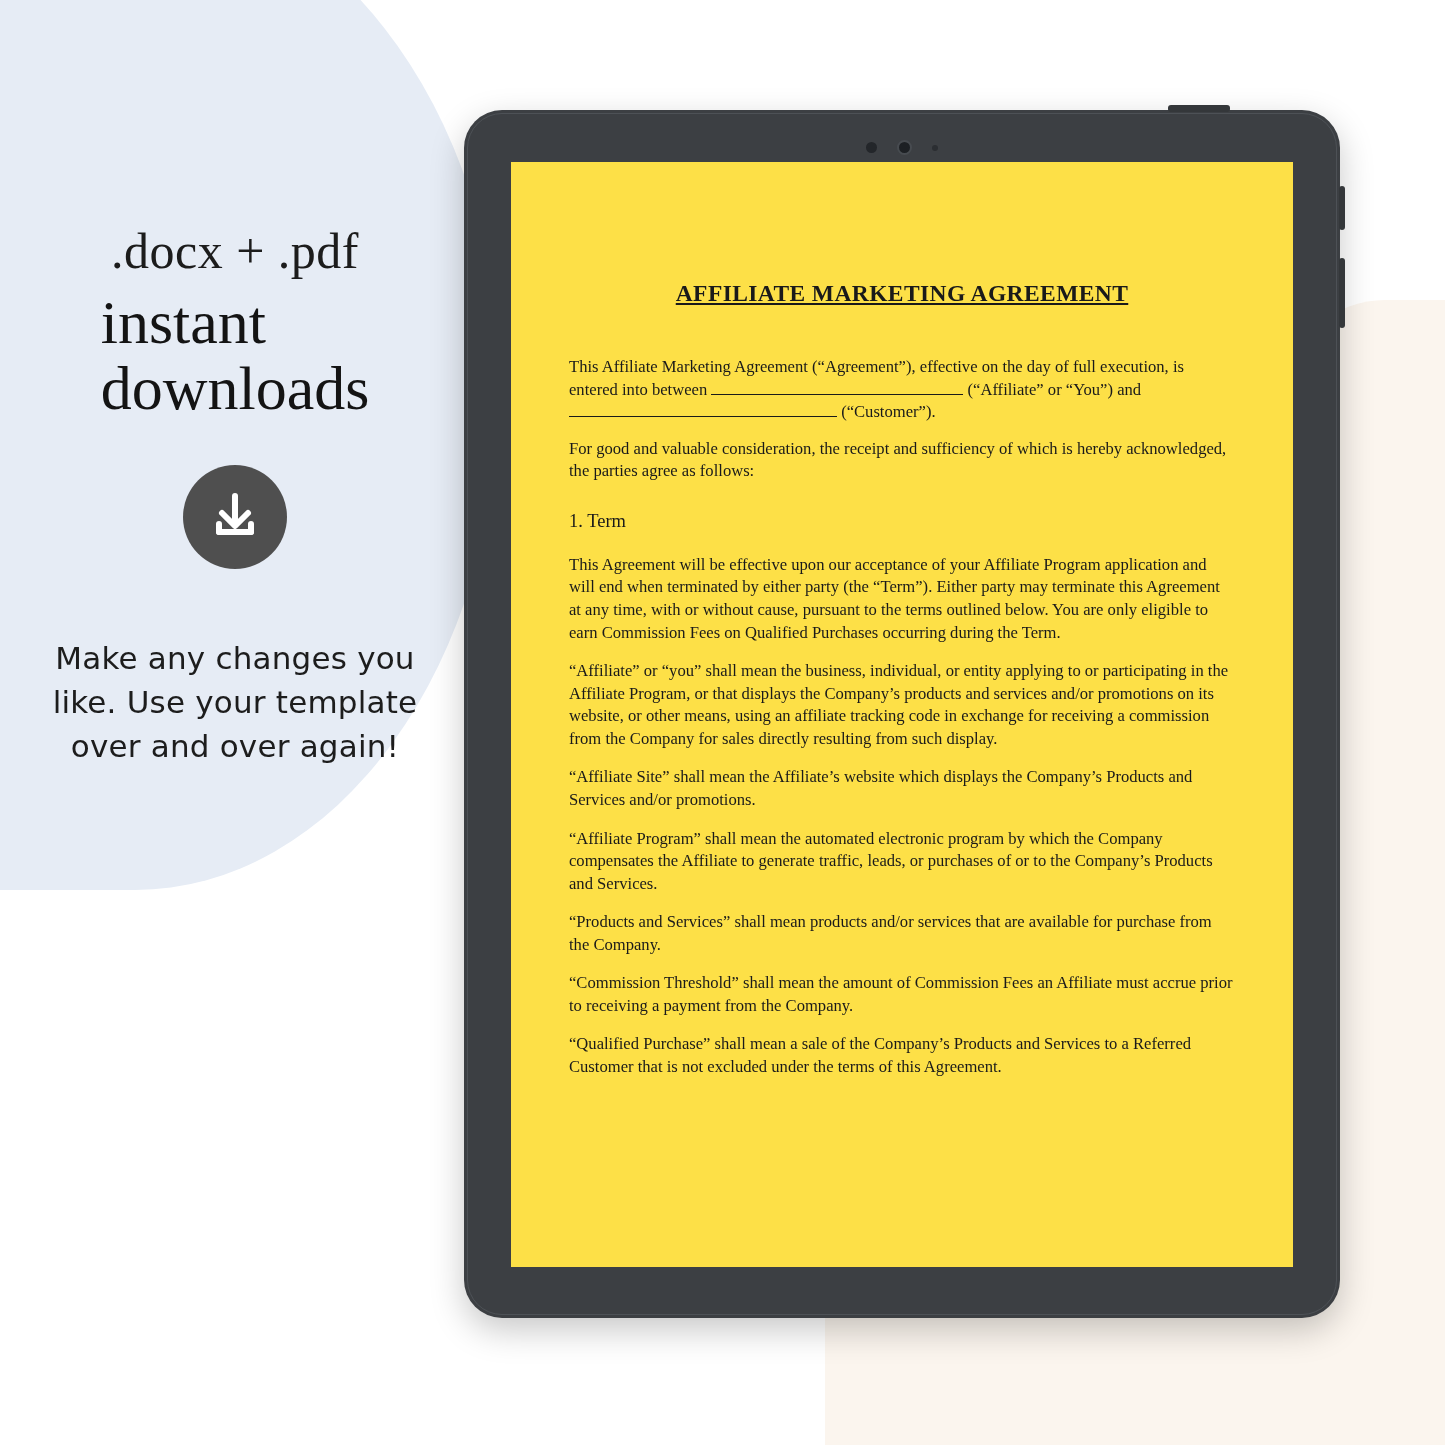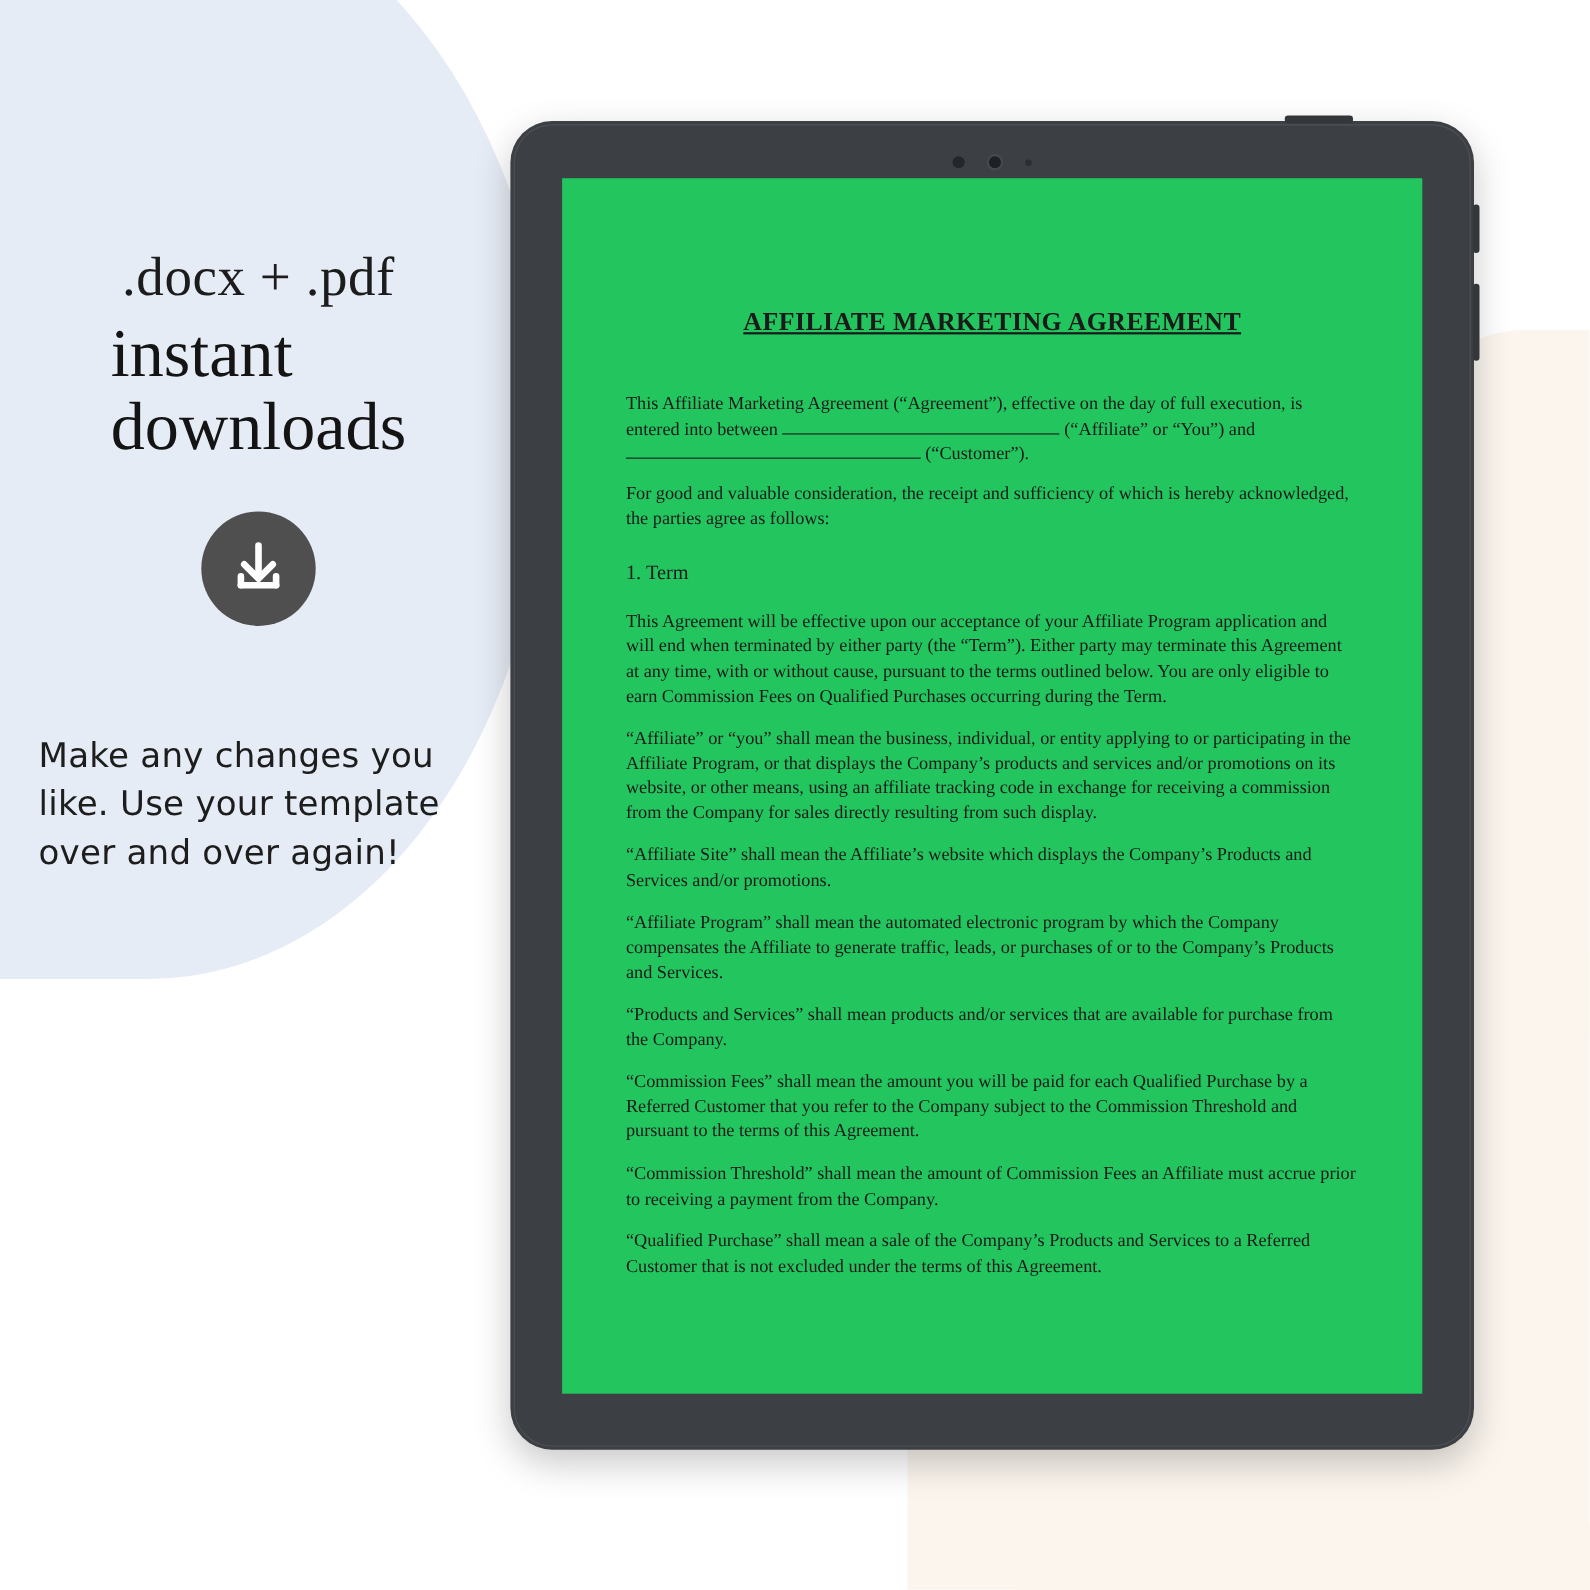--- a/index.html
+++ b/index.html
@@ -81,23 +81,23 @@
     height: 104px;
     border-radius: 50%;
     background: #4f4f4f;
     display: flex;
     align-items: center;
     justify-content: center;
   }
   .download-circle svg { display: block; }
 
   .changes-text {
-    margin-top: 96px;
+    margin-top: 67px;
     width: 400px;
-    text-align: left;
+    text-align: center;
     font-family: "DejaVu Sans", sans-serif;
     font-size: 31px;
     line-height: 1.42;
     color: #1d1d1d;
     letter-spacing: 0.2px;
   }
 
   
   .tablet {
     position: absolute;
@@ -159,21 +159,21 @@
   .dot-a { width: 11px; height: 11px; border-radius: 50%; background: #23262a; }
   .dot-b { width: 15px; height: 15px; border-radius: 50%; background: #1d2024; border: 2px solid #474b50; box-sizing: border-box; }
   .dot-c { width: 6px; height: 6px; border-radius: 50%; background: #2b2e32; }
 
   .screen {
     position: absolute;
     left: 47px;
     top: 52px;
     width: 782px;
     height: 1105px;
-    background: #22c55e;
+    background: #fde047;
     overflow: hidden;
   }
 
   
   .doc {
     padding: 58px 58px 30px 58px;
     font-family: "Liberation Serif", serif;
     color: #1a1a1a;
     font-size: 16.6px;
     line-height: 1.36;
@@ -251,18 +251,17 @@
       <p>For good and valuable consideration, the receipt and sufficiency of which is hereby acknowledged, the parties agree as follows:</p>
 
       <div class="sec-head">1.  Term</div>
       <p>This Agreement will be effective upon our acceptance of your Affiliate Program application and will end when terminated by either party (the “Term”). Either party may terminate this Agreement at any time, with or without cause, pursuant to the terms outlined below. You are only eligible to earn Commission Fees on Qualified Purchases occurring during the Term.</p>
 
 
       <p>“Affiliate” or “you” shall mean the business, individual, or entity applying to or participating in the Affiliate Program, or that displays the Company’s products and services and/or promotions on its website, or other means, using an affiliate tracking code in exchange for receiving a commission from the Company for sales directly resulting from such display.</p>
       <p>“Affiliate Site” shall mean the Affiliate’s website which displays the Company’s Products and Services and/or promotions.</p>
       <p>“Affiliate Program” shall mean the automated electronic program by which the Company compensates the Affiliate to generate traffic, leads, or purchases of or to the Company’s Products and Services.</p>
       <p>“Products and Services” shall mean products and/or services that are available for purchase from the Company.</p>
-      <p>“Commission Fees” shall mean the amount you will be paid for each Qualified Purchase by a Referred Customer that you refer to the Company subject to the Commission Threshold and pursuant to the terms of this Agreement.</p>
       <p>“Commission Threshold” shall mean the amount of Commission Fees an Affiliate must accrue prior to receiving a payment from the Company.</p>
       <p>“Qualified Purchase” shall mean a sale of the Company’s Products and Services to a Referred Customer that is not excluded under the terms of this Agreement.</p>
     </div>
   </div>
 </div>
 
 </body></html>

